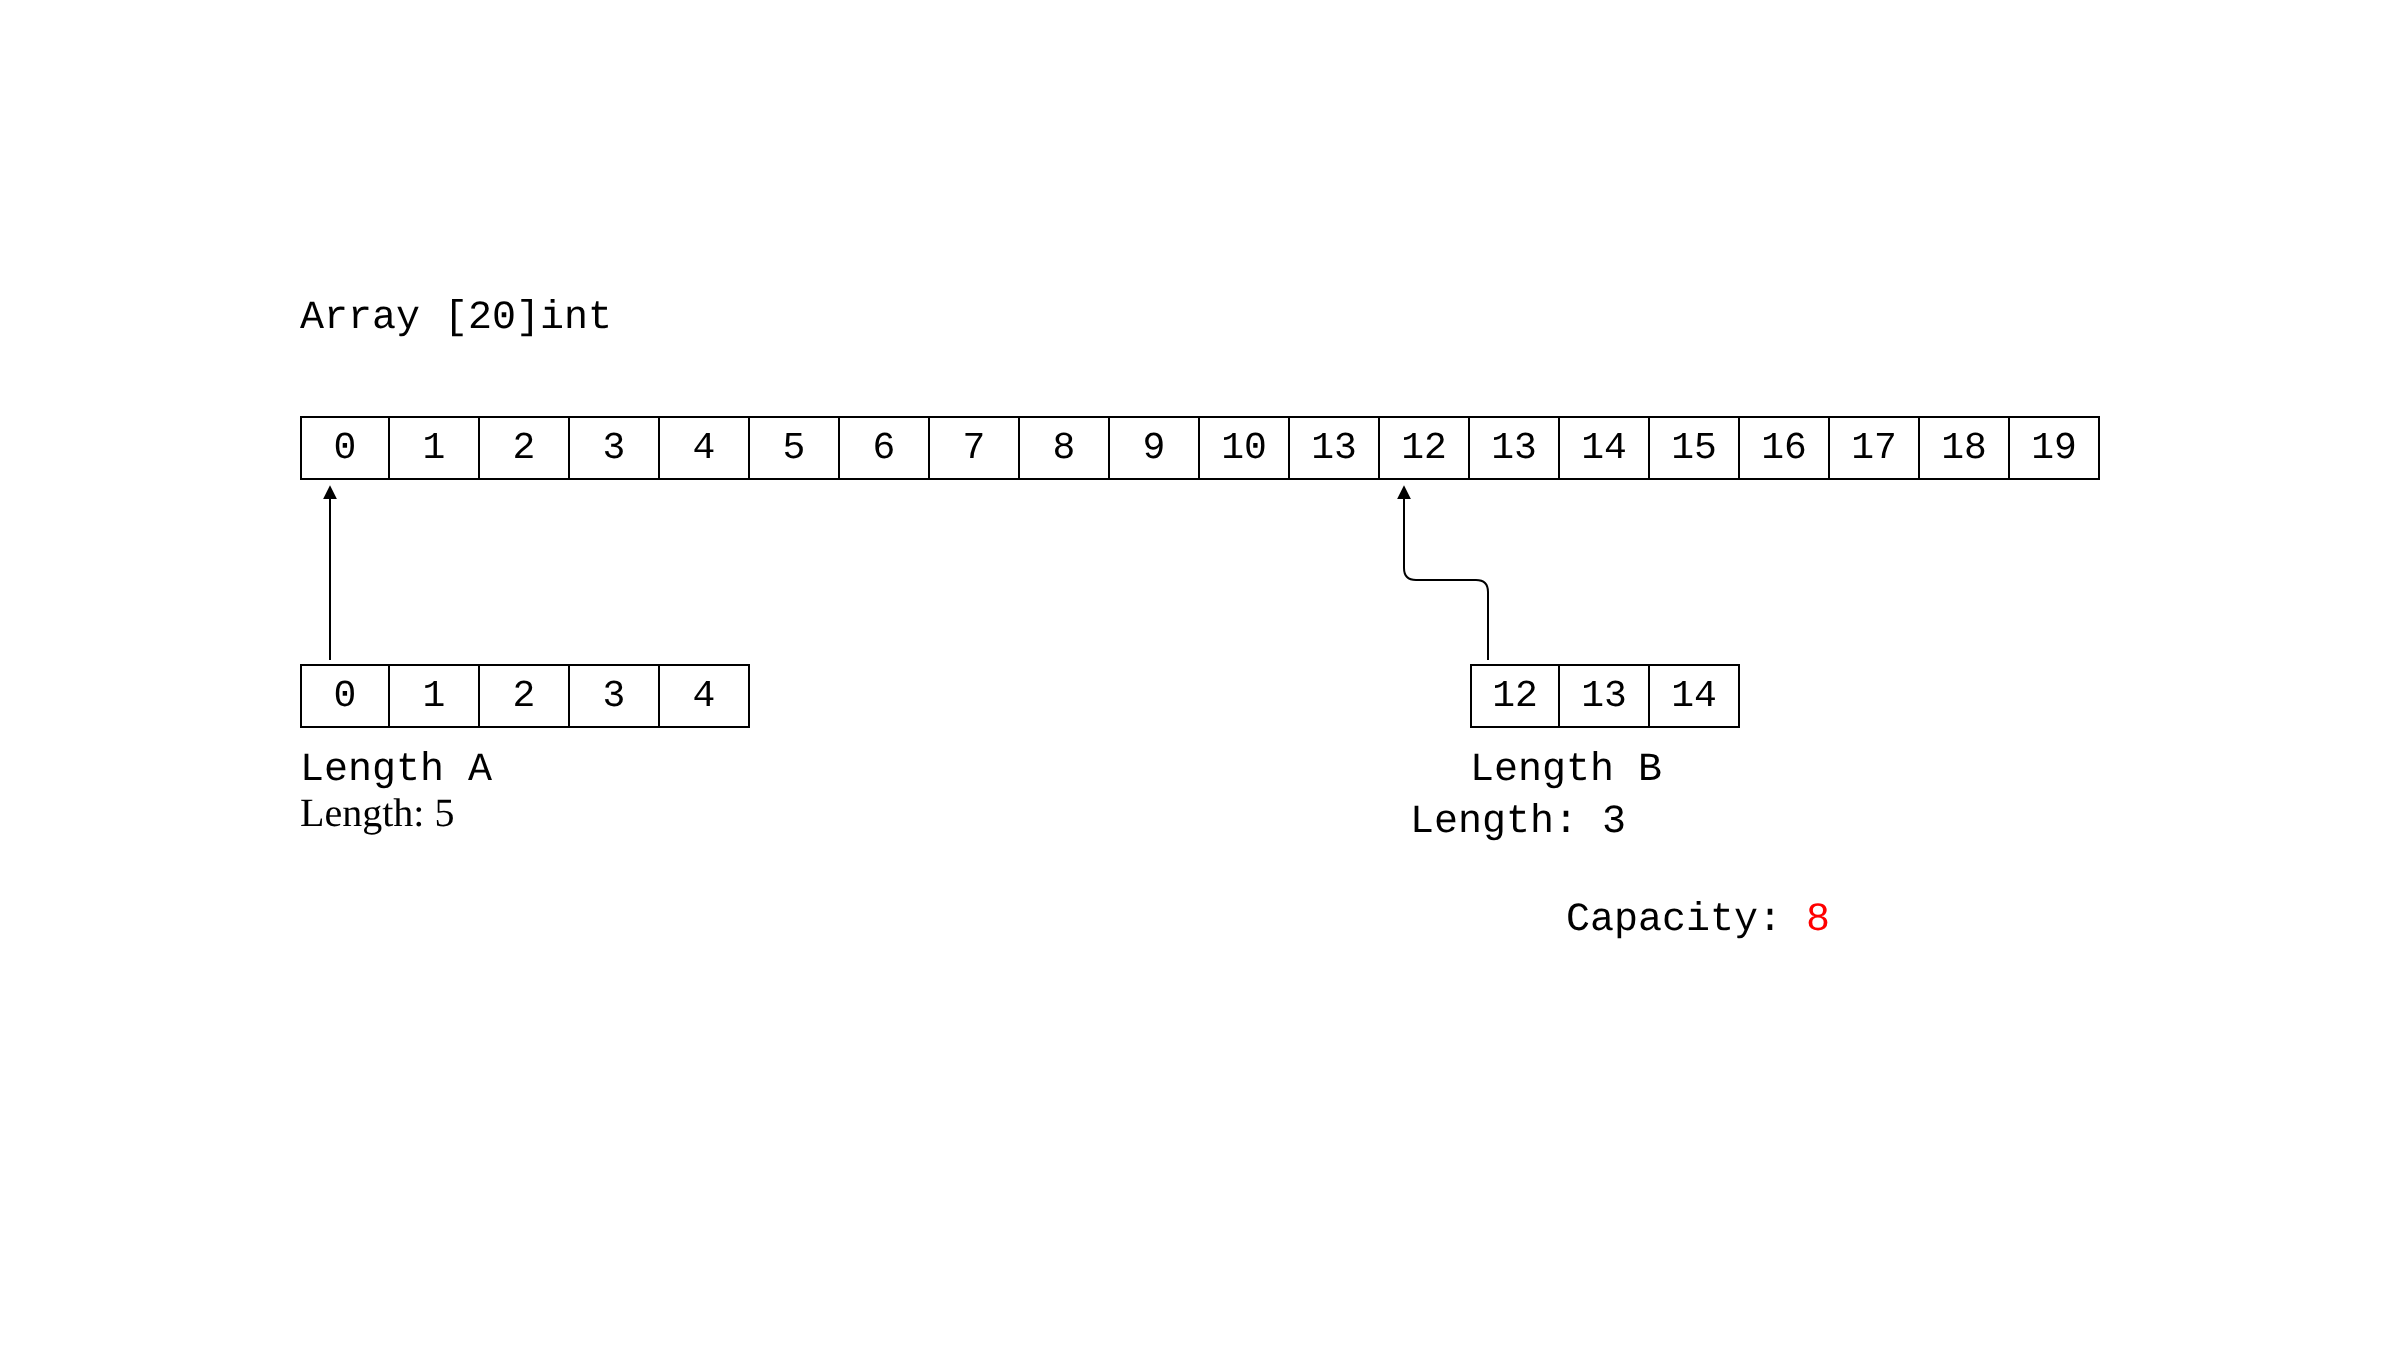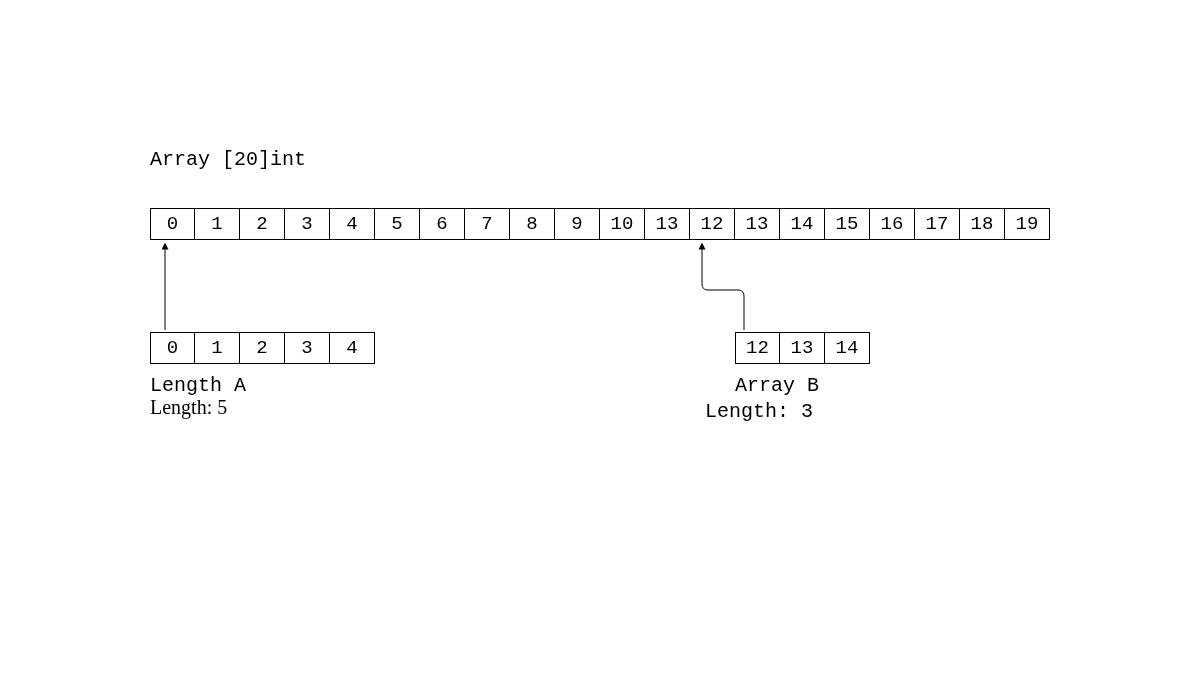--- a/index.html
+++ b/index.html
@@ -90,22 +90,25 @@
 
   <div class="label" style="left:150px; top:374px;">Length A</div>
   <div class="label" style="left:150px; top:396px;font-family:Liberation Serif, serif;">Length: 5</div>
 
   <div class="cell-row" style="left:735px; top:332px;">
     <div class="cell" style="width:45px;">12</div>
     <div class="cell" style="width:45px;">13</div>
     <div class="cell" style="width:45px;">14</div>
   </div>
 
-  <div class="label" style="left:735px; top:374px;">Array B</div>
+  <div class="label" style="left:735px; top:374px;">Length B</div>
   <div class="label" style="left:705px; top:400px;">Length: 3</div>
+  <div class="label" style="left:735px; top:426px;">
+    <span>Capacity: </span><span class="red">8</span>
+  </div>
 
   <svg class="arrows">
     <defs>
       <marker id="ah" viewBox="0 0 10 10" refX="8" refY="5" markerWidth="7" markerHeight="7" orient="auto-start-reverse">
         <path d="M 0 0 L 10 5 L 0 10 z" fill="#000000"></path>
       </marker>
     </defs>
 
     <line x1="165" y1="330" x2="165" y2="244" stroke="#000000" stroke-width="1" marker-end="url(#ah)"></line>
 

